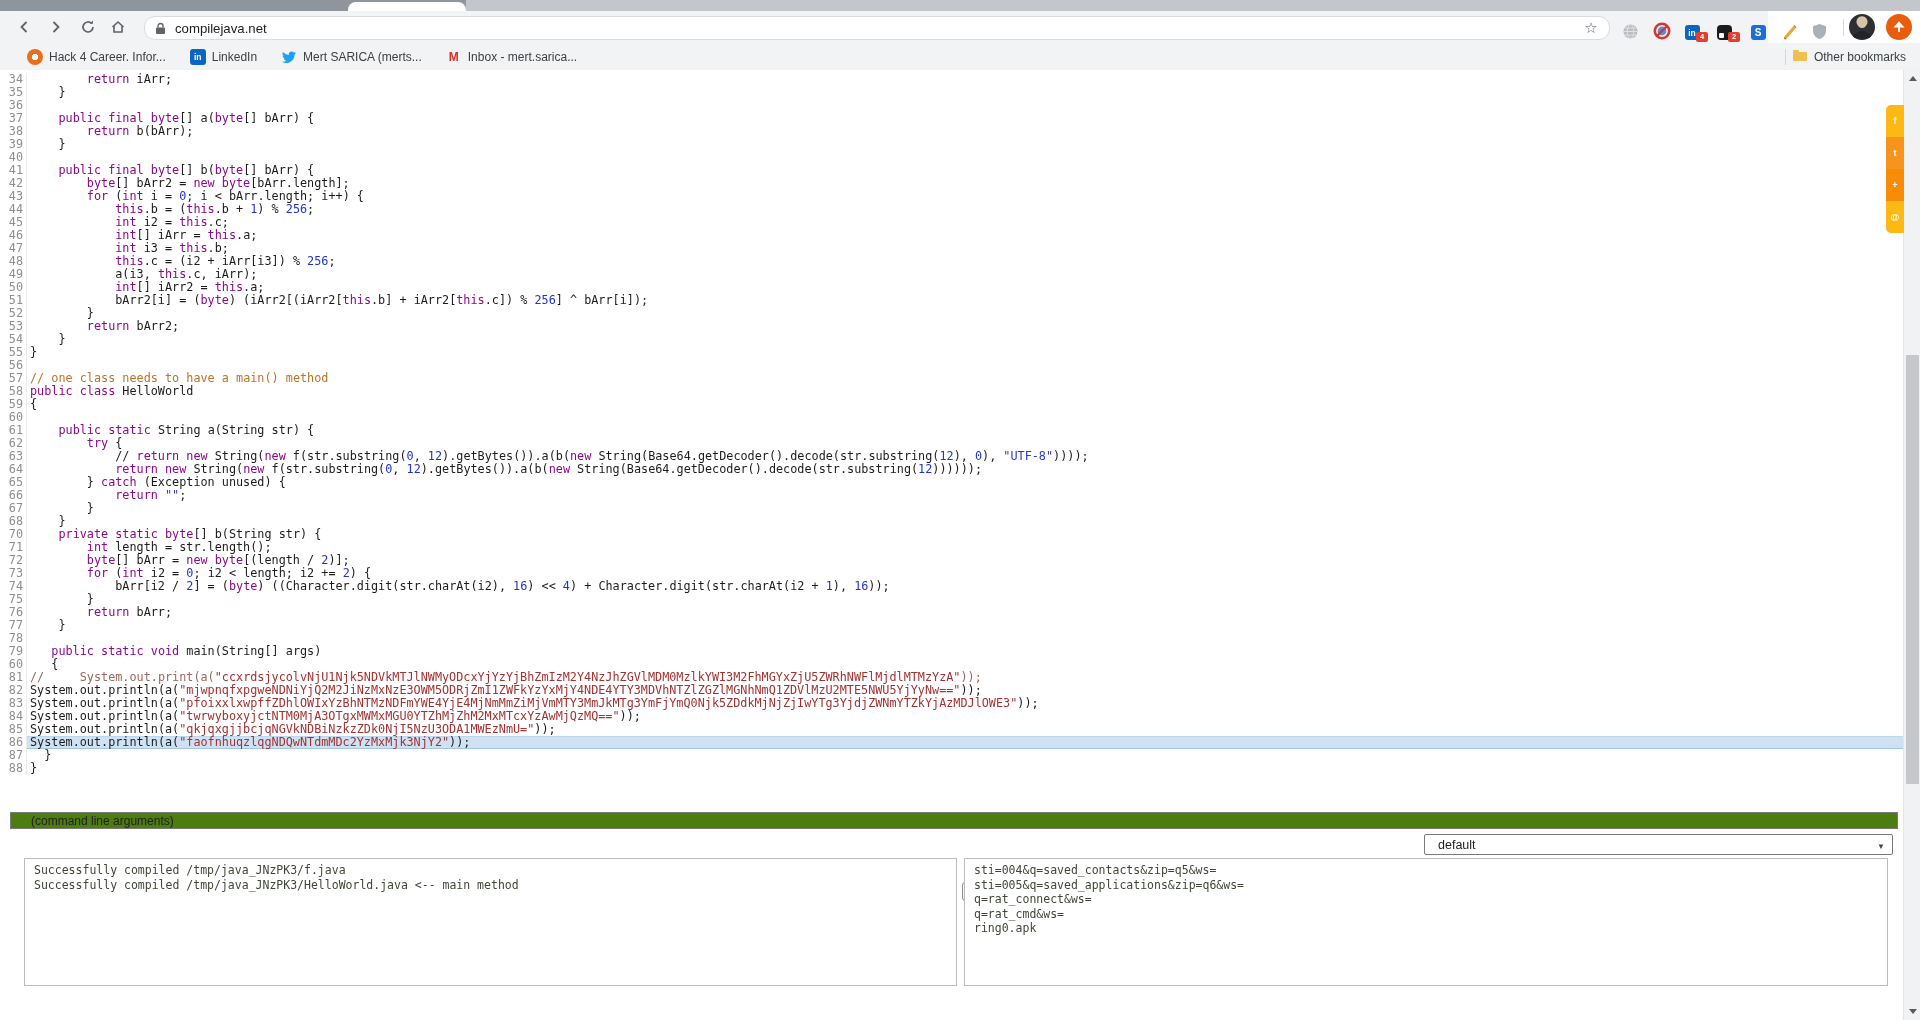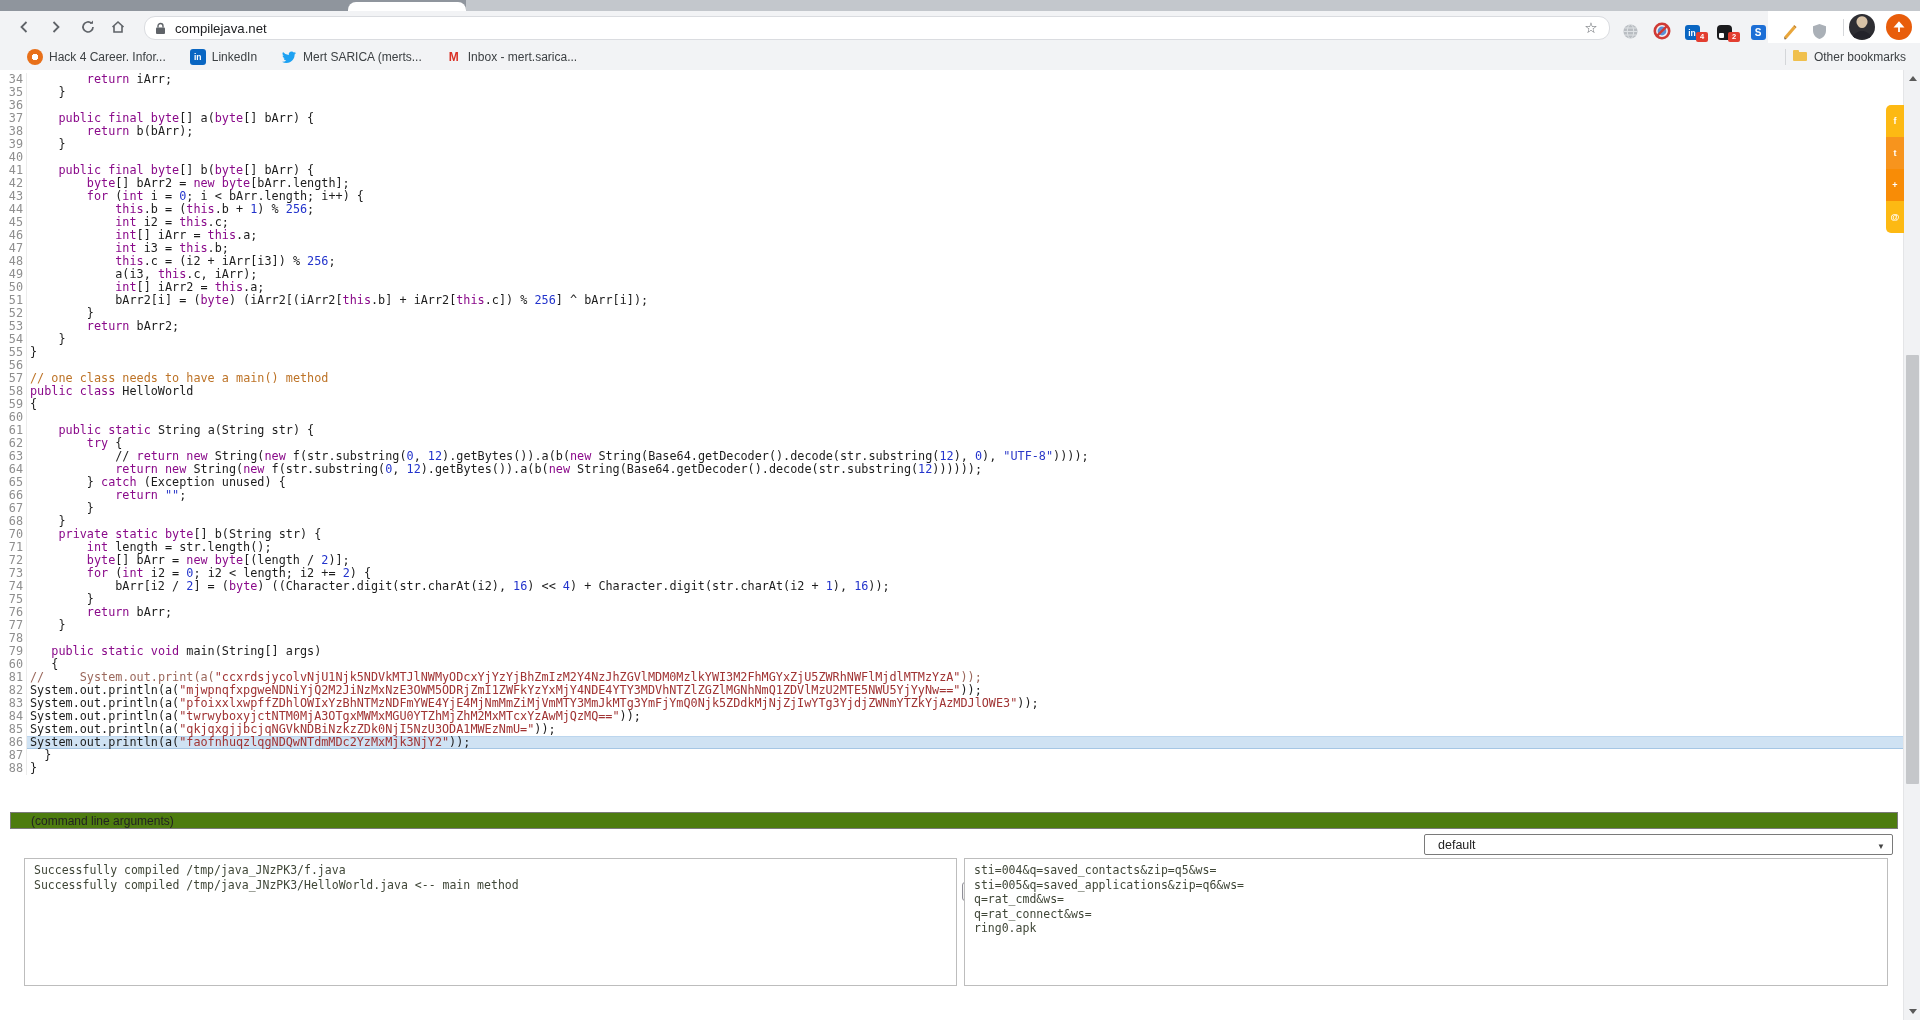--- a/index.html
+++ b/index.html
@@ -284,21 +284,21 @@
 
 <button class="btn" id="btn-compile">COMPILE &amp; EXECUTE</button>
 <button class="btn" id="btn-paste">PASTE SOURCE</button>
 <button class="btn" id="btn-zip">DOWNLOAD ZIP</button>
 <div id="dropdown">
   <span>default</span>
   <span class="caret"></span>
 </div>
 
 <div class="panel" id="out-left"><div>Successfully compiled /tmp/java_JNzPK3/f.java</div><div>Successfully compiled /tmp/java_JNzPK3/HelloWorld.java &lt;-- main method</div></div>
-<div class="panel" id="out-right"><div>sti=004&amp;q=saved_contacts&amp;zip=q5&amp;ws=</div><div>sti=005&amp;q=saved_applications&amp;zip=q6&amp;ws=</div><div>q=rat_cmd&amp;ws=</div><div>q=rat_connect&amp;ws=</div><div>ring0.apk</div></div>
+<div class="panel" id="out-right"><div>sti=004&amp;q=saved_contacts&amp;zip=q5&amp;ws=</div><div>sti=005&amp;q=saved_applications&amp;zip=q6&amp;ws=</div><div>q=rat_connect&amp;ws=</div><div>q=rat_cmd&amp;ws=</div><div>ring0.apk</div></div>
 
 <div class="abs" id="share-widget">
   <div class="share-seg g-f"></div>
   <div class="share-seg g-t"></div>
   <div class="share-seg g-p"></div>
   <div class="share-seg g-m"></div>
 </div>
 
 <div class="abs" id="scrollbar">
   <div class="sb-arrow" style="top:0">

